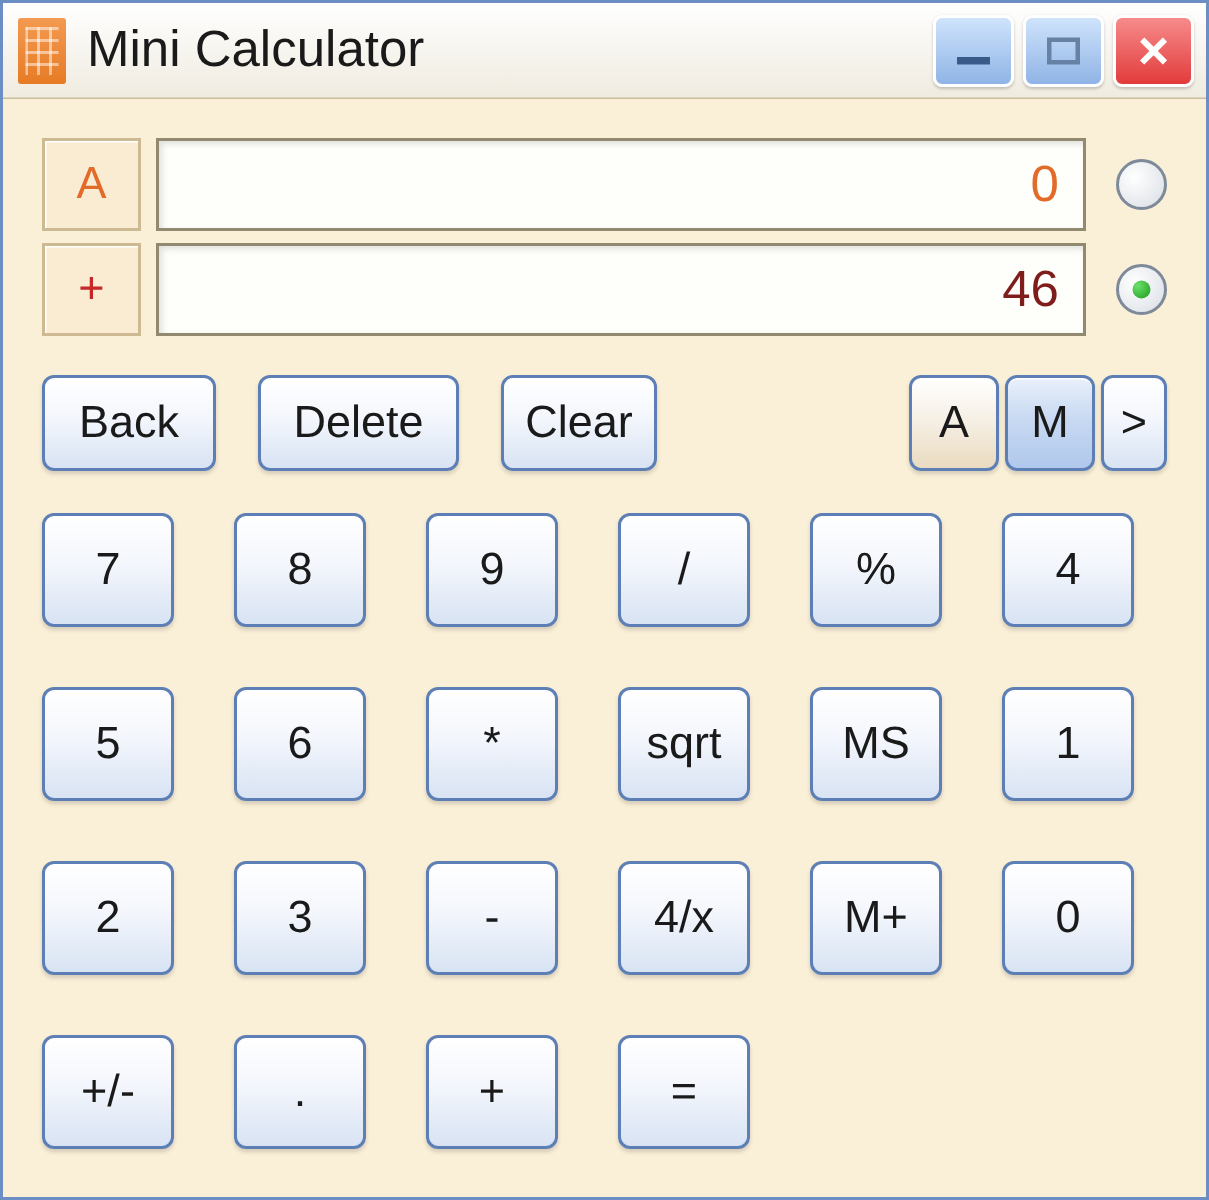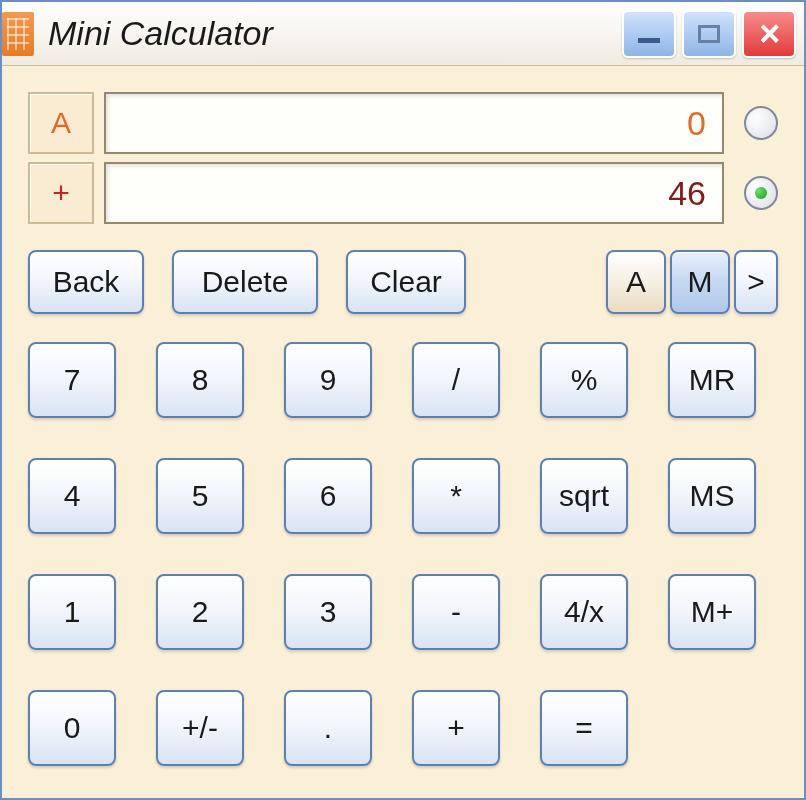--- a/index.html
+++ b/index.html
@@ -16,22 +16,22 @@
     background: #faefd7;
     border: 2px solid #6b8fc5;
     display: flex;
     flex-direction: column;
   }
   .titlebar {
     height: 64px;
     background: linear-gradient(to bottom, #ffffff 0%, #f0ebe0 100%);
     display: flex;
     align-items: center;
+    padding-left: 10px;
     border-bottom: 1px solid #c8bda0;
-    font-style: italic;
   }
   .app-icon {
     width: 32px;
     height: 44px;
     background: linear-gradient(to bottom, #f39a51, #e67b25);
     border-radius: 2px;
     margin-right: 14px;
     position: relative;
   }
   .app-icon::before {
@@ -160,22 +160,22 @@
     display: flex;
     align-items: center;
     justify-content: center;
     font-size: 30px;
     color: #1a1a1a;
     box-shadow: 0 1px 0 #fff inset, 0 2px 3px rgba(0,0,0,0.15);
     cursor: pointer;
     user-select: none;
   }
   .btn-wide { width: 116px; }
-  .btn-delete { width: 146px; }
-  .btn-clear { width: 120px; }
+  .btn-delete { width: 134px; }
+  .btn-clear { width: 104px; }
   .btn-mode-a {
     width: 60px;
     background: linear-gradient(to bottom, #ffffff 0%, #f6f0e6 45%, #eadbc0 100%);
     border-color: #5d7fb5;
   }
   .btn-mode-m {
     width: 60px;
     background: linear-gradient(to bottom, #e9f0fb 0%, #c8d9f2 45%, #b0c8ec 100%);
   }
   .btn-arrow { width: 44px; }
@@ -256,21 +256,20 @@
       </div>
     </div>
 
     <div class="keypad">
       <div class="key">7</div>
       <div class="key">8</div>
       <div class="key">9</div>
       <div class="key">/</div>
       <div class="key">%</div>
 
-      <div class="key">MR</div>
       <div class="key">4</div>
       <div class="key">5</div>
       <div class="key">6</div>
       <div class="key">*</div>
       <div class="key">sqrt</div>
 
       <div class="key">MS</div>
       <div class="key">1</div>
       <div class="key">2</div>
       <div class="key">3</div>

